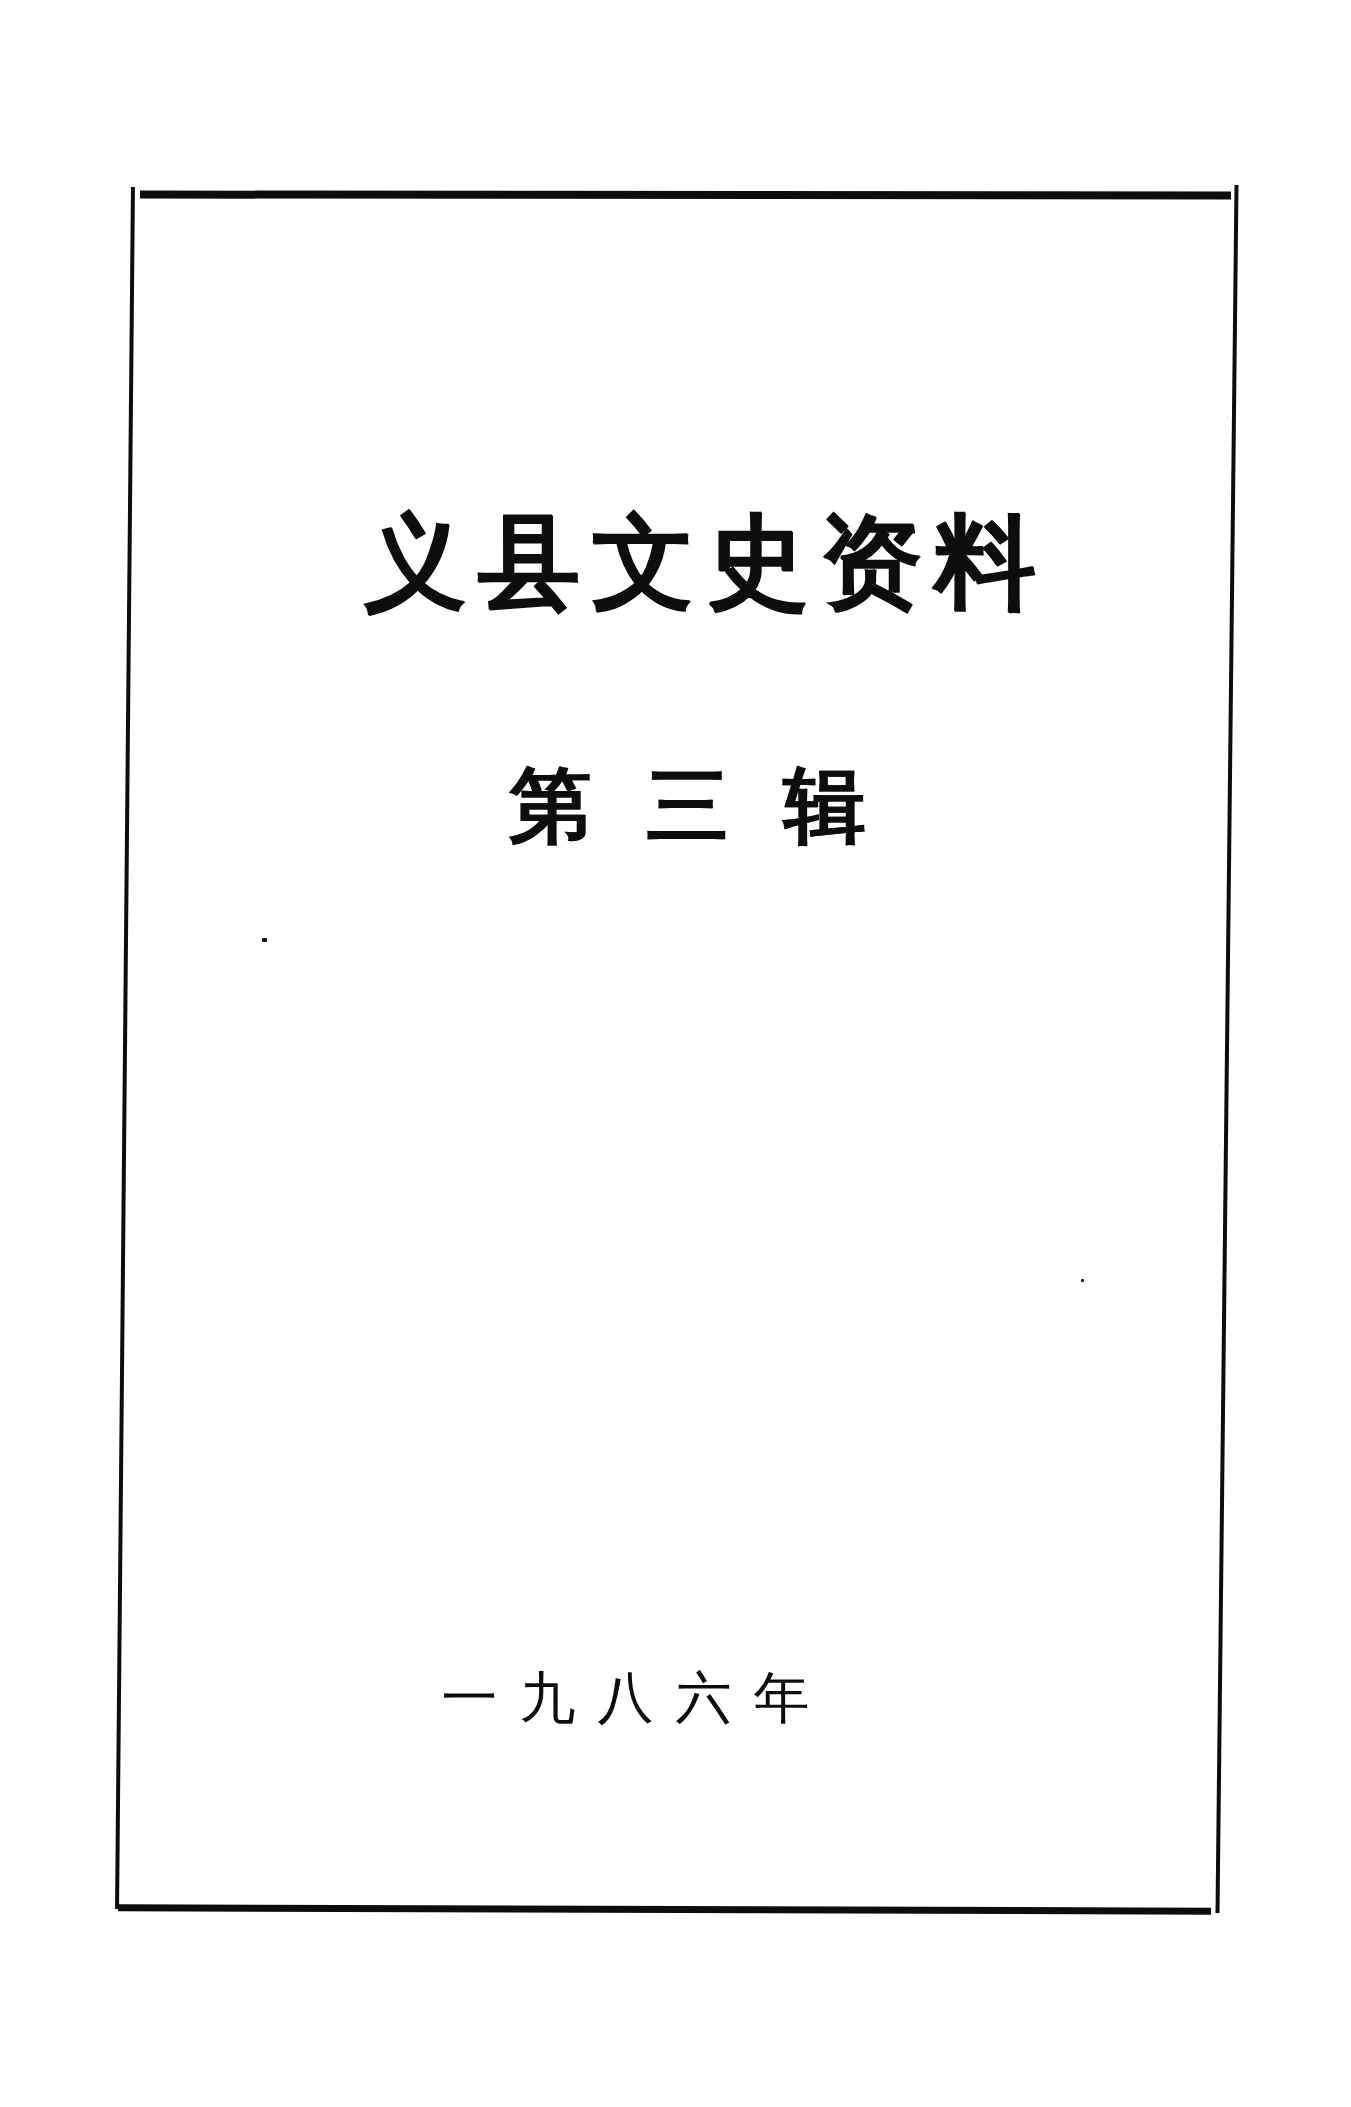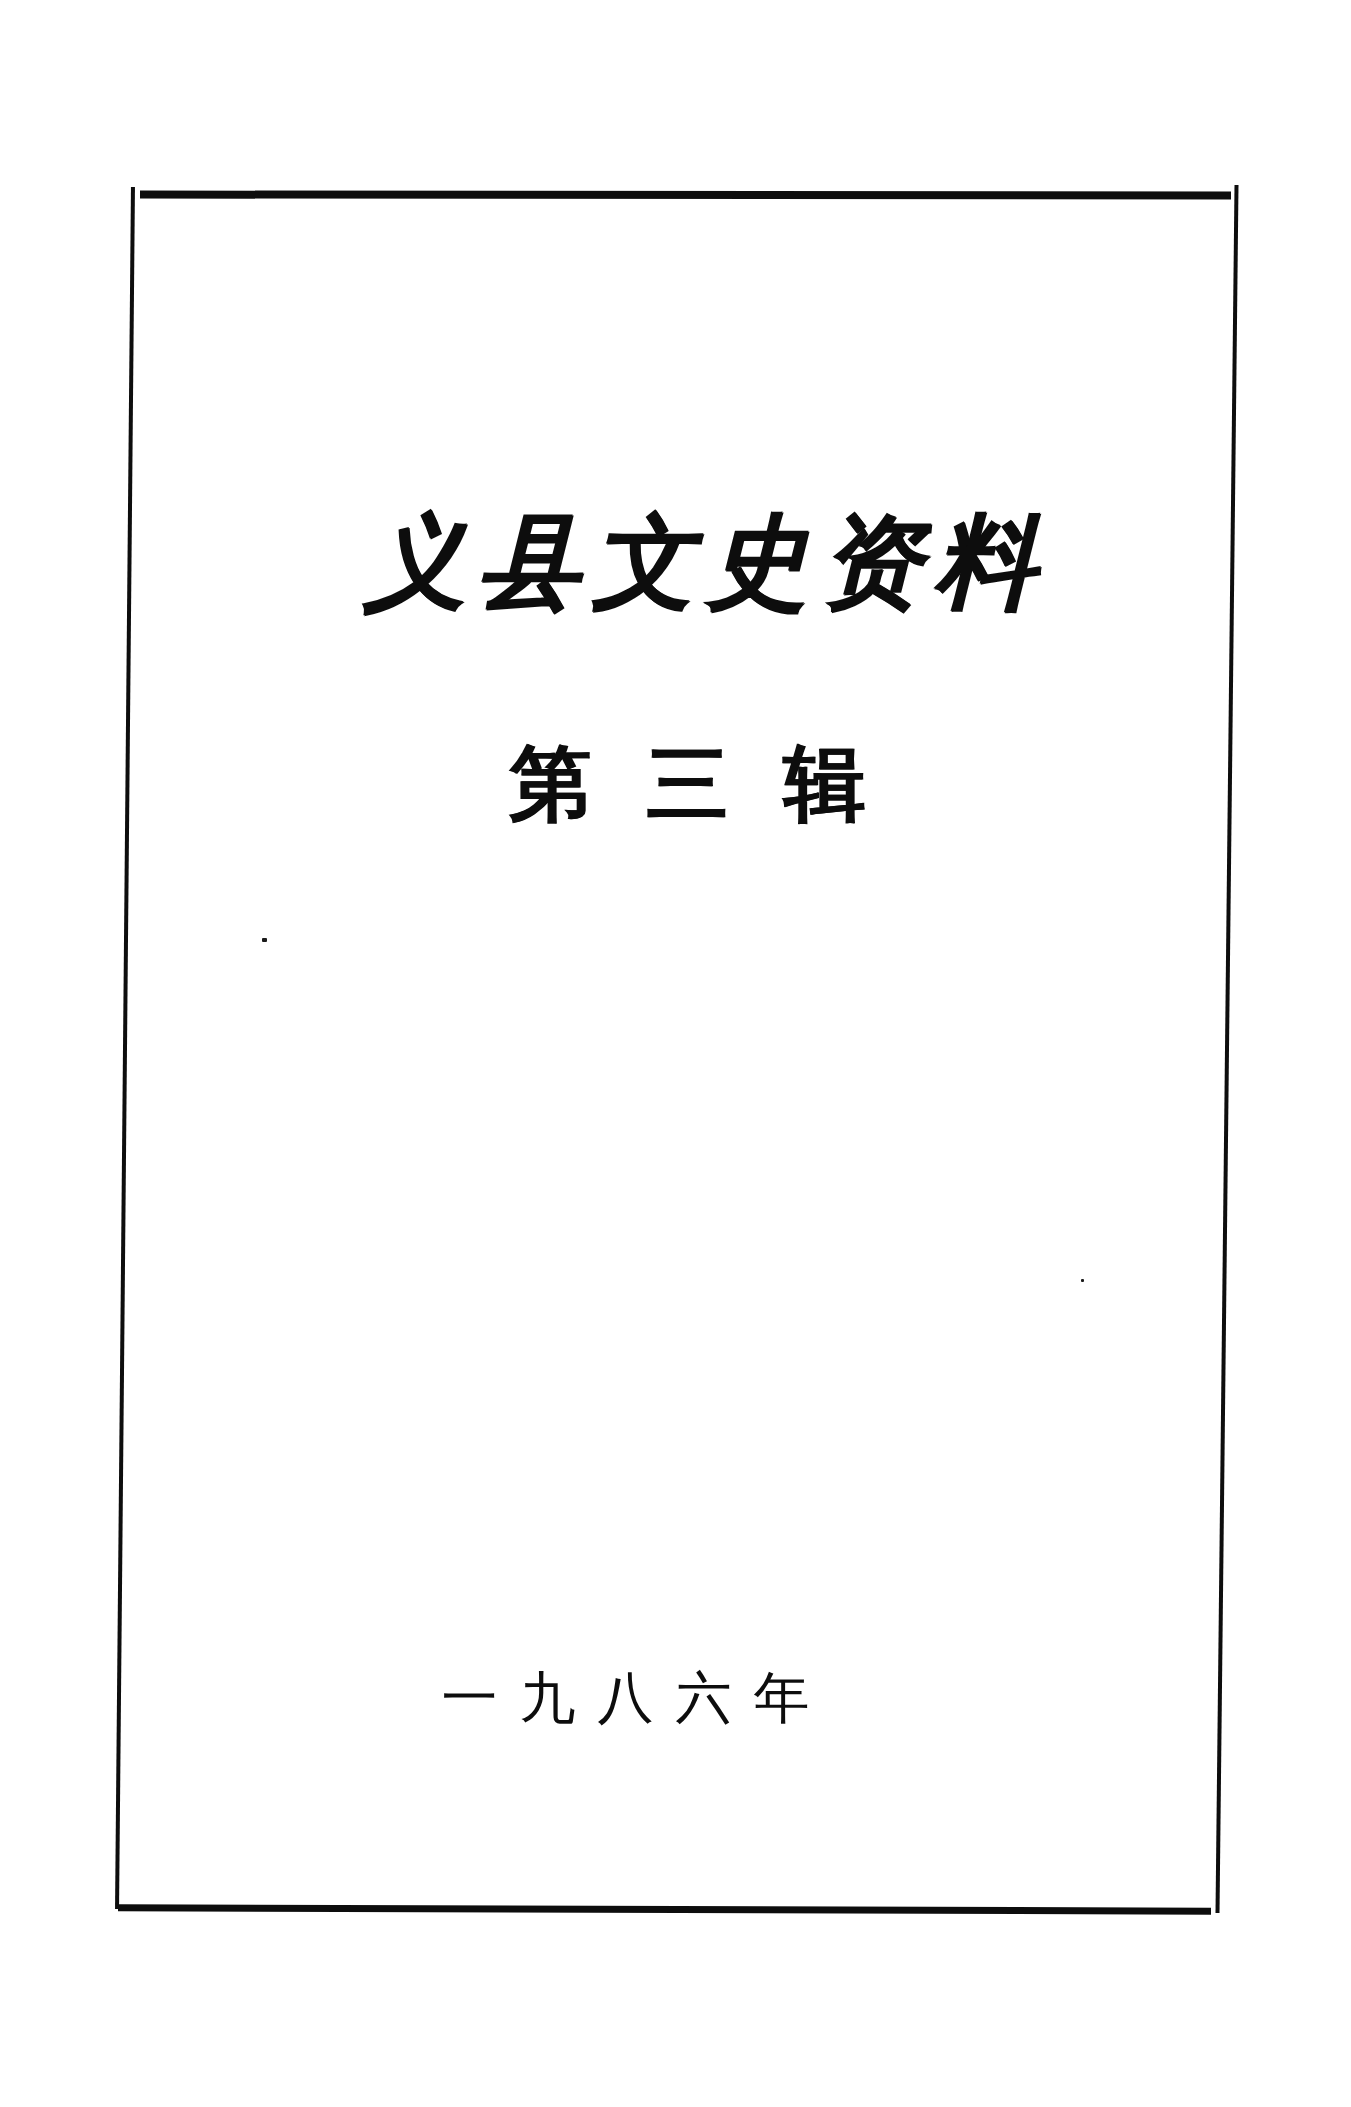--- a/index.html
+++ b/index.html
@@ -50,24 +50,23 @@
     line-height: 1;
     box-sizing: border-box;
   }
   .title {
     top: 512px;
     font-size: 102px;
     font-weight: bold;
     letter-spacing: 12px;
     padding-left: 60px;
     text-shadow: 1px 1px 0 #0d0d0d;
-    font-style: italic;
   }
   .volume {
-    top: 744px;
+    top: 766px;
     font-size: 82px;
     font-weight: bold;
     letter-spacing: 55px;
     padding-left: 78px;
     text-shadow: 1px 0 0 #0d0d0d;
   }
   .publisher {
     top: 1458px;
     font-size: 67px;
     font-weight: bold;

